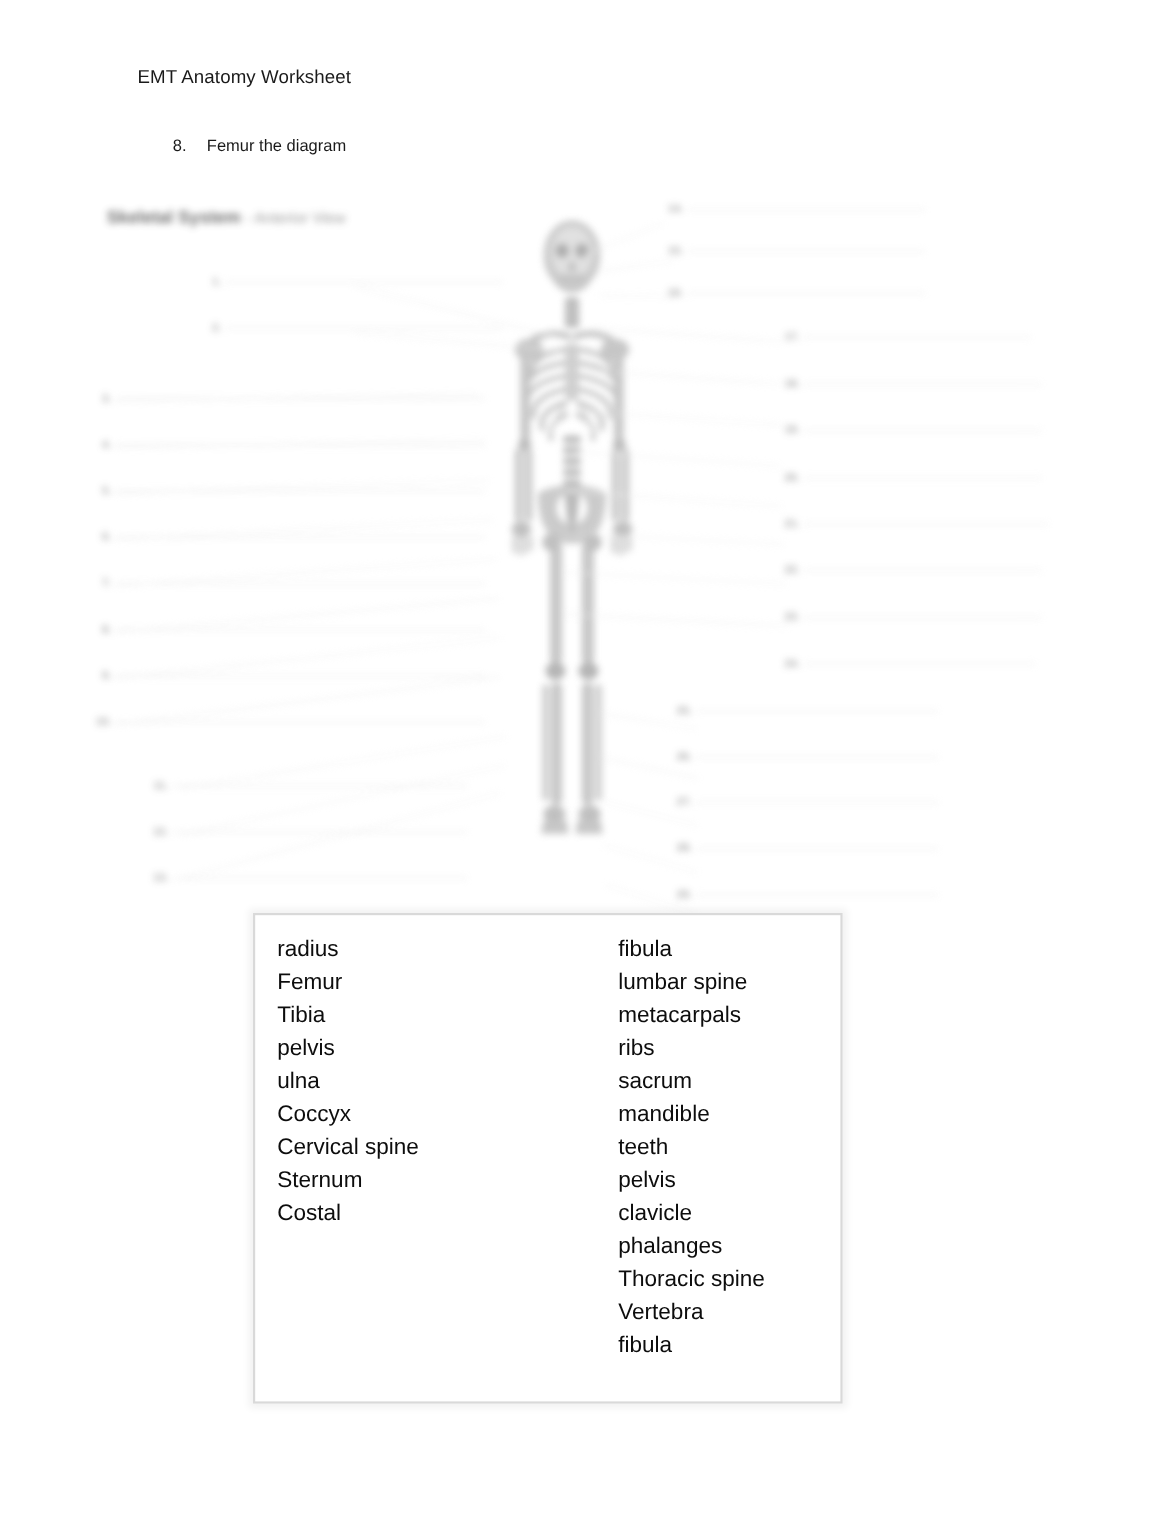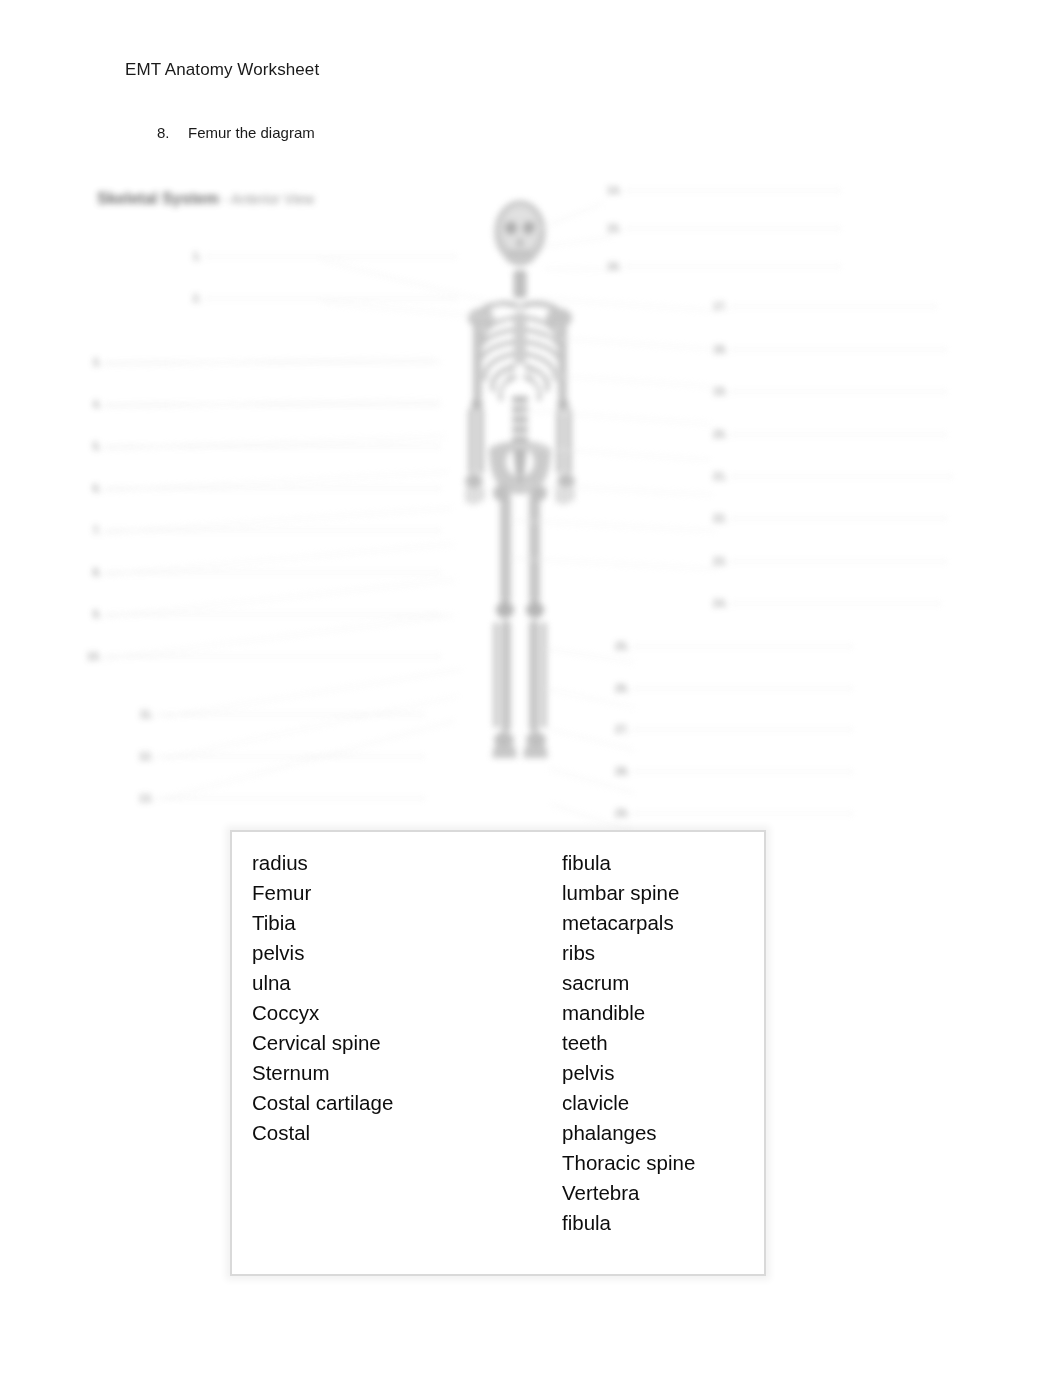--- a/index.html
+++ b/index.html
@@ -364,21 +364,20 @@
 
       <div class="wb-col" id="wb-col-left">
         <div class="wb-item">radius</div>
         <div class="wb-item">Femur</div>
         <div class="wb-item">Tibia</div>
         <div class="wb-item">pelvis</div>
         <div class="wb-item">ulna</div>
         <div class="wb-item">Coccyx</div>
         <div class="wb-item">Cervical spine</div>
         <div class="wb-item">Sternum</div>
-        <div class="wb-item">Costal cartilage</div>
         <div class="wb-item">Costal</div>
       </div>
 
       <div class="wb-col" id="wb-col-right">
         <div class="wb-item">fibula</div>
         <div class="wb-item">lumbar spine</div>
         <div class="wb-item">metacarpals</div>
         <div class="wb-item">ribs</div>
         <div class="wb-item">sacrum</div>
         <div class="wb-item">mandible</div>

